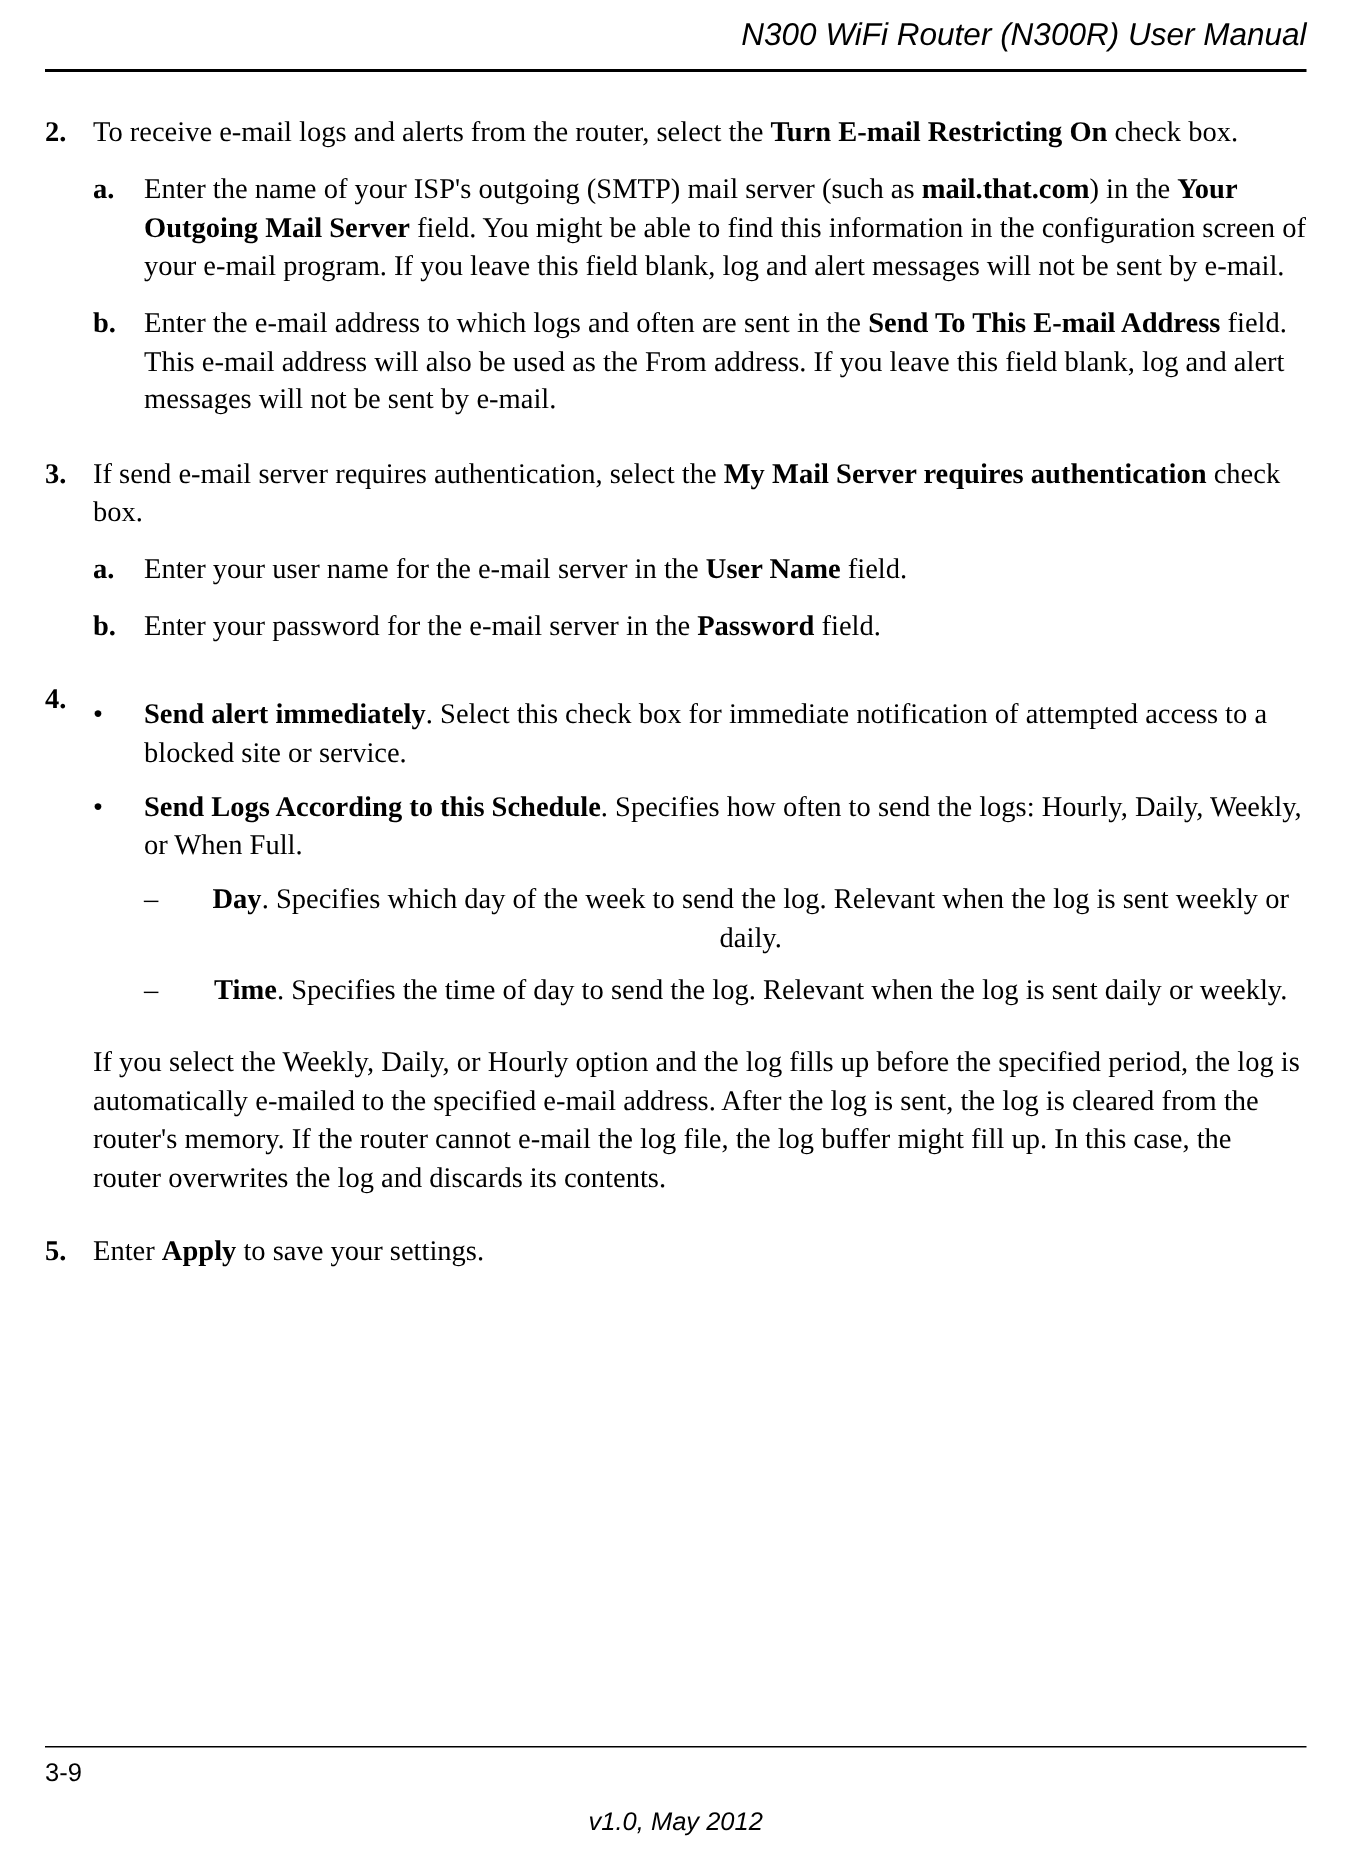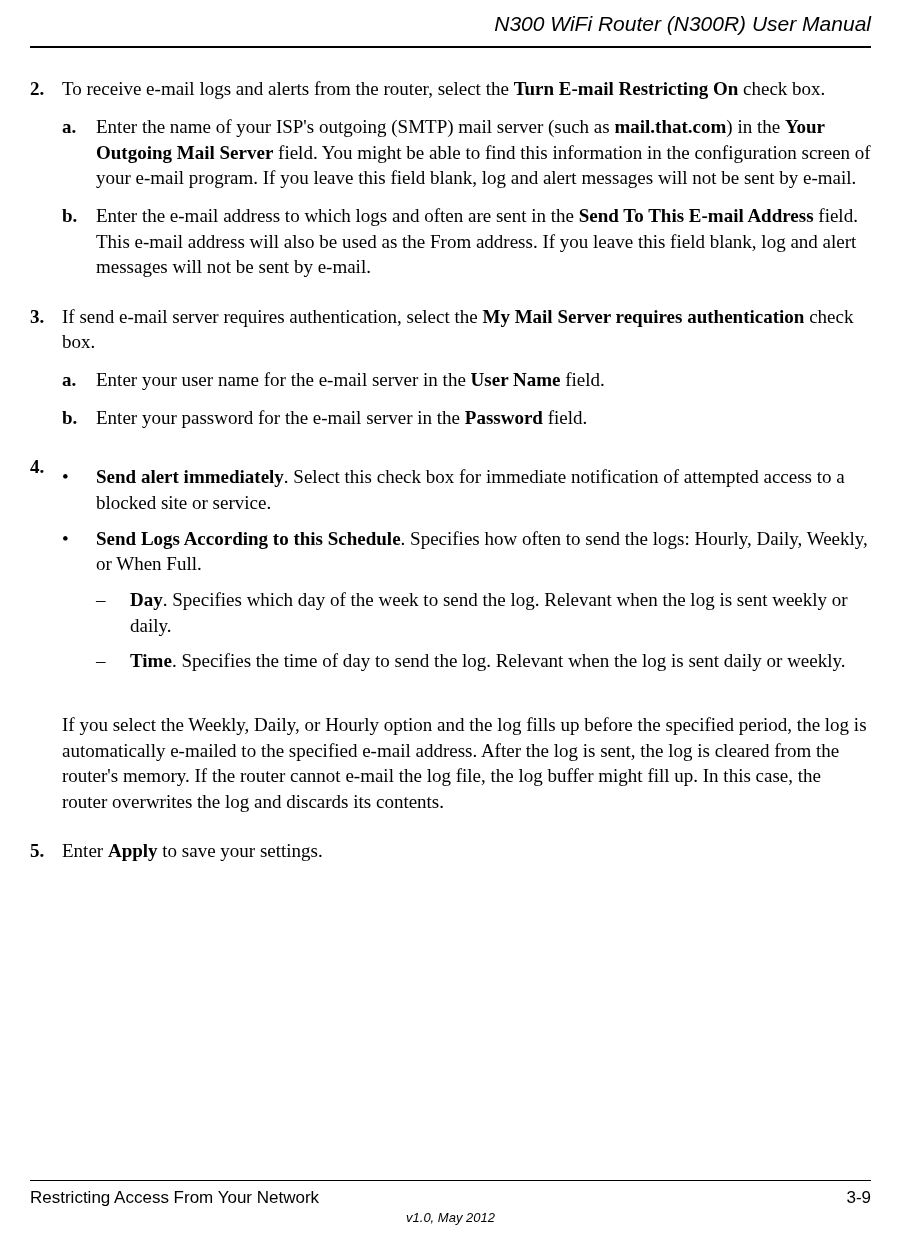--- a/index.html
+++ b/index.html
@@ -71,23 +71,24 @@
     display: flex;
     margin-top: 10px;
     margin-bottom: 10px;
   }
   .dash-mark {
     width: 34px;
     flex-shrink: 0;
   }
   .dash-body {
     flex: 1;
+    text-align: center;
   }
   .after-list {
-    margin-top: 28px;
+    margin-top: 12px;
     margin-bottom: 10px;
   }
   b { font-weight: bold; }
   .footer {
     position: absolute;
     bottom: 20px;
     left: 30px;
     right: 30px;
   }
   .footer-line {
@@ -95,21 +96,22 @@
     padding-top: 6px;
     display: flex;
     justify-content: space-between;
     font-family: Arial, Helvetica, sans-serif;
     font-size: 17px;
   }
   .footer-version {
     text-align: center;
     font-style: italic;
     font-family: Arial, Helvetica, sans-serif;
-    font-size: 13px;
+    font-size: 17px;
+    margin-top: 10px;
   }
 </style>
 </head>
 <body>
 
 <div class="page">
 
   <div class="header">
     <span>N300 WiFi Router (N300R) User Manual</span>
   </div>
@@ -200,19 +202,18 @@
       <div class="step-num">5.</div>
       <div class="step-body">
         <span>Enter </span><b>Apply</b><span> to save your settings.</span>
       </div>
     </div>
 
   </div>
 
   <div class="footer">
     <div class="footer-line">
-      <span>Restricting Access From Your Network</span>
       <span>3-9</span>
     </div>
     <div class="footer-version">v1.0, May 2012</div>
   </div>
 
 </div>
 
 </body></html>

